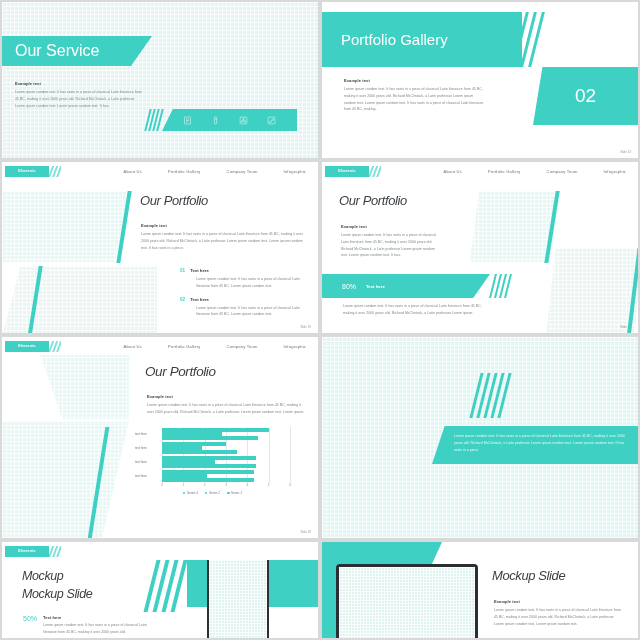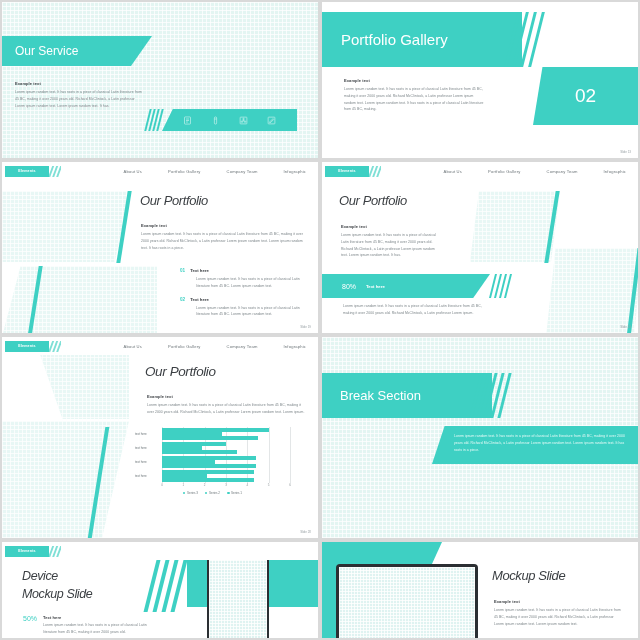--- a/index.html
+++ b/index.html
@@ -88,21 +88,21 @@
     font-size:3px; color:#9aa2a6;
   }
 
   
   #s1 .s1-band {
     position:absolute; left:0; top:34px; width:150px; height:30px;
     background:#3ed0c3;
     clip-path: polygon(0 0, 100% 0, 86% 100%, 0 100%);
     display:flex; align-items:center;
   }
-  #s1 .s1-band span{ margin-left:13px; font-size:12px; color:#fff; font-weight:300;}
+  #s1 .s1-band span{ margin-left:13px; font-size:16px; color:#fff; font-weight:300;}
   #s1 .icons-band{
     position:absolute; left:160px; top:107px; width:135px; height:22px;
     background:#3ed0c3;
     clip-path: polygon(8% 0, 100% 0, 100% 100%, 0 100%);
     display:flex; align-items:center; justify-content:center; gap:19px;
   }
   #s1 .icon-slashes{
     position:absolute; left:144px; top:107px; width:18px; height:22px;
   }
   #s1 .icon-slashes i{
@@ -463,23 +463,20 @@
             <i></i>
             <em style="font-style:normal">Series 1</em>
           </span>
       </div>
     </div>
     <div class="slide-no">Slide 28</div>
   </div>
 
   <div class="slide" id="s6">
     <div class="grid-bg"></div>
-    <div class="s6-band">
-      <span>Break Section</span>
-    </div>
     <div class="s6-slashes">
       <i style="left:1px"></i>
         <i style="left:8px"></i>
         <i style="left:15px"></i>
         <i style="left:22px"></i>
         <i style="left:29px"></i>
     </div>
     <div class="s6-quote">
       <div class="body-text white">Lorem ipsum random text. It has roots in a piece of classical Latin literature from 45 BC, making it over 2000 years old. Richard McClintock, a Latin professor Lorem ipsum random text. Lorem ipsum random text. It has roots in a piece.</div>
     </div>
@@ -503,21 +500,21 @@
       <i style="position:absolute; left:19px; top:0; width:4px; height:60px; background:#3ed0c3; transform:skewX(-14deg); display:block;"></i>
       <i style="position:absolute; left:28px; top:0; width:4px; height:60px; background:#3ed0c3; transform:skewX(-14deg); display:block;"></i>
     </div>
 
     <div class="phone" style="left:205px; top:10px; width:62px; height:110px;">
       <div class="screen">
         <div class="notch"></div>
       </div>
     </div>
 
-    <h1 class="hdg" style="position:absolute; left:20px; top:25px; font-size:12.5px; line-height:1.45;">Device</h1>
+    <h1 class="hdg" style="position:absolute; left:20px; top:25px; font-size:12.5px; line-height:1.45;">Mockup</h1>
     <h1 class="hdg" style="position:absolute; left:20px; top:43px; font-size:12.5px; line-height:1.45;">Mockup Slide</h1>
 
     <div style="position:absolute; left:21px; top:73px; display:flex; gap:6px; align-items:flex-start;">
       <span class="pct">50%</span>
       <div>
         <div class="sub-label">Text here</div>
         <div class="body-text" style="margin-top:2px; width:110px;">Lorem ipsum random text. It has roots in a piece of classical Latin literature from 45 BC, making it over 2000 years old.</div>
       </div>
     </div>
   </div>

